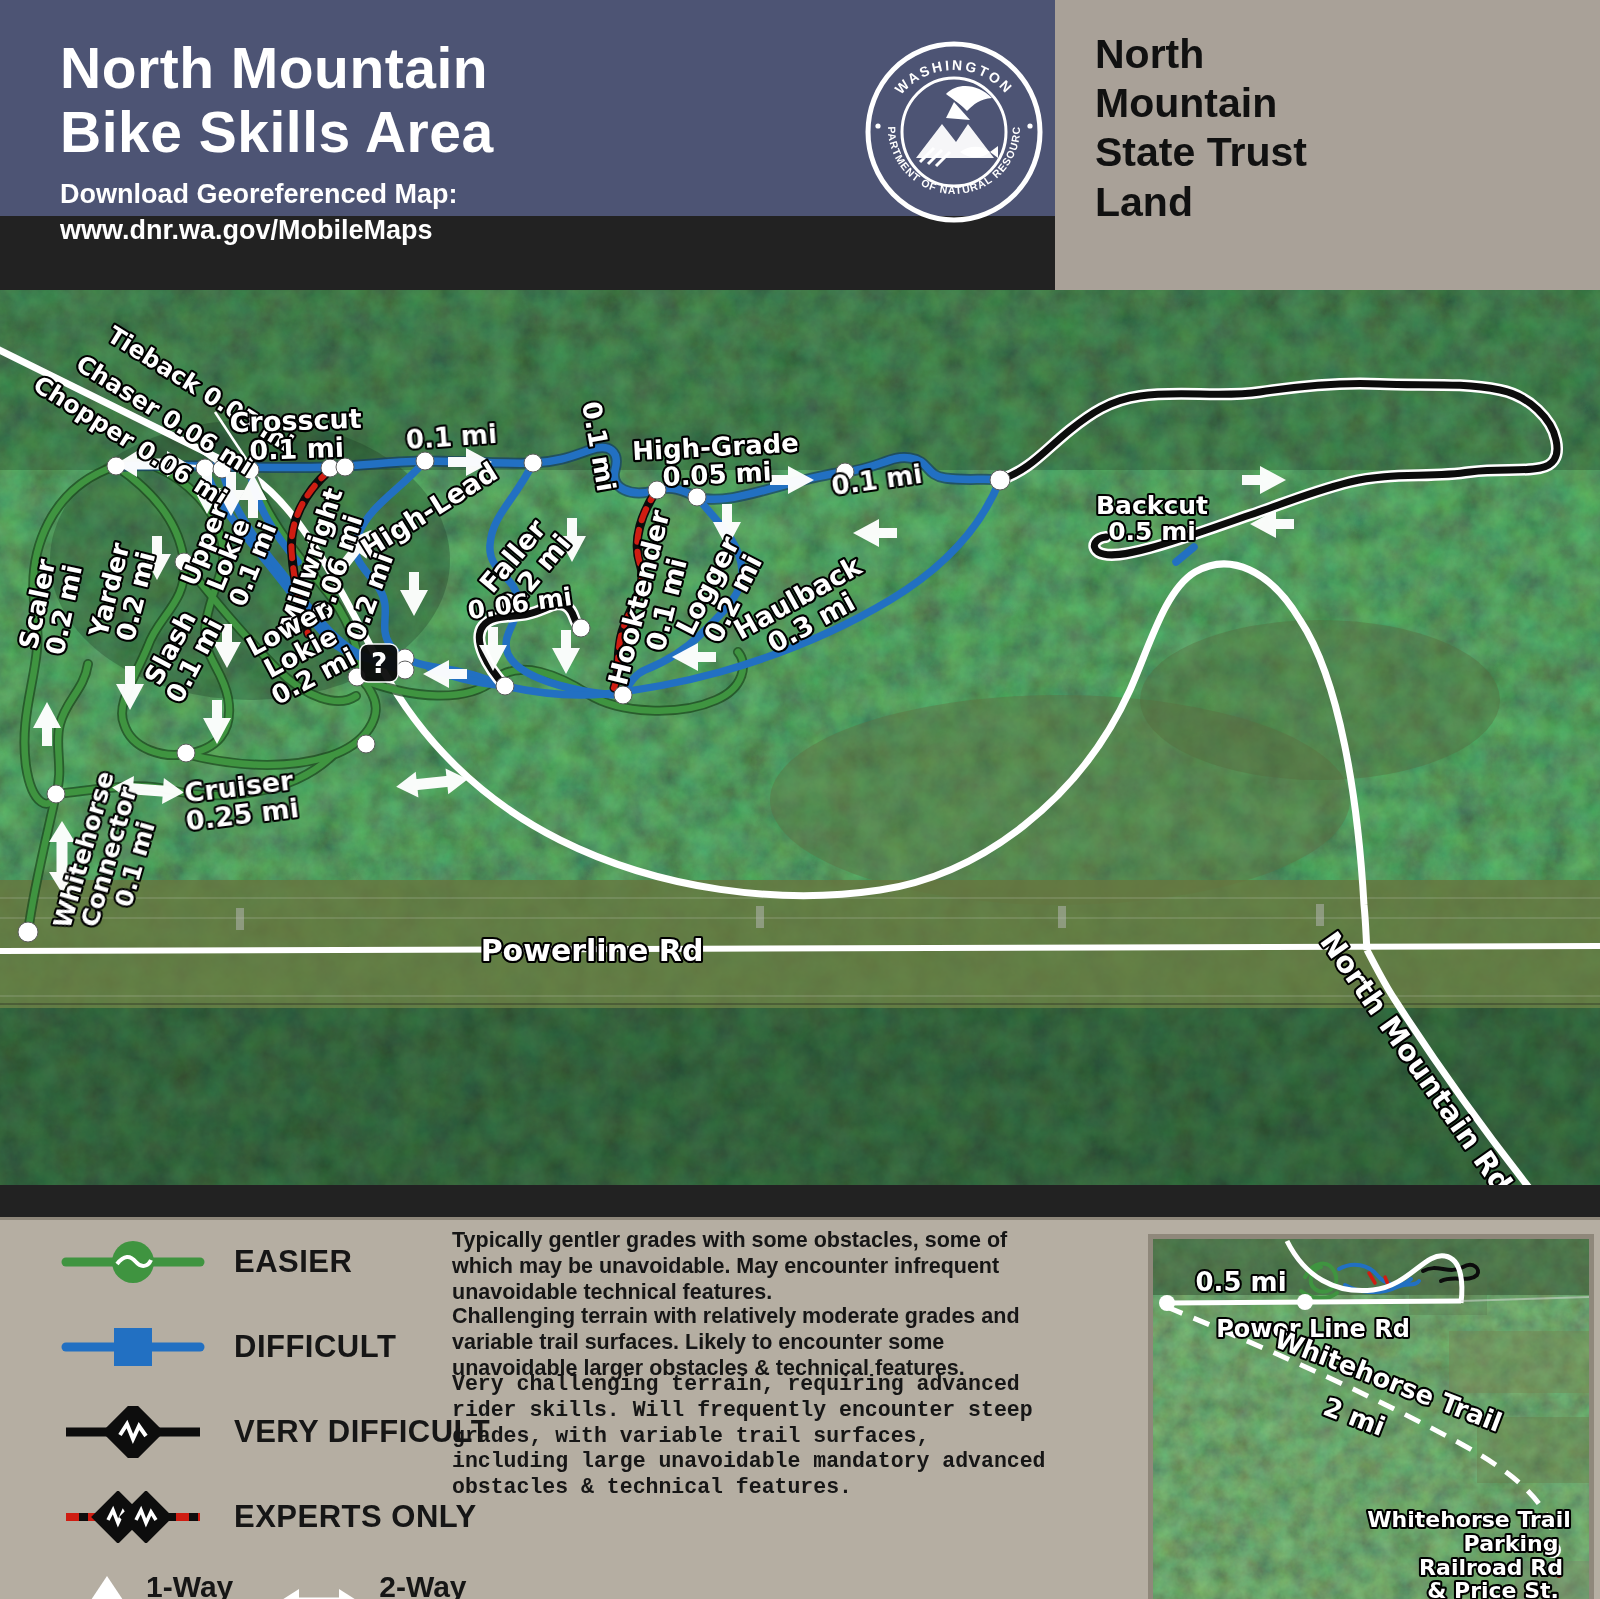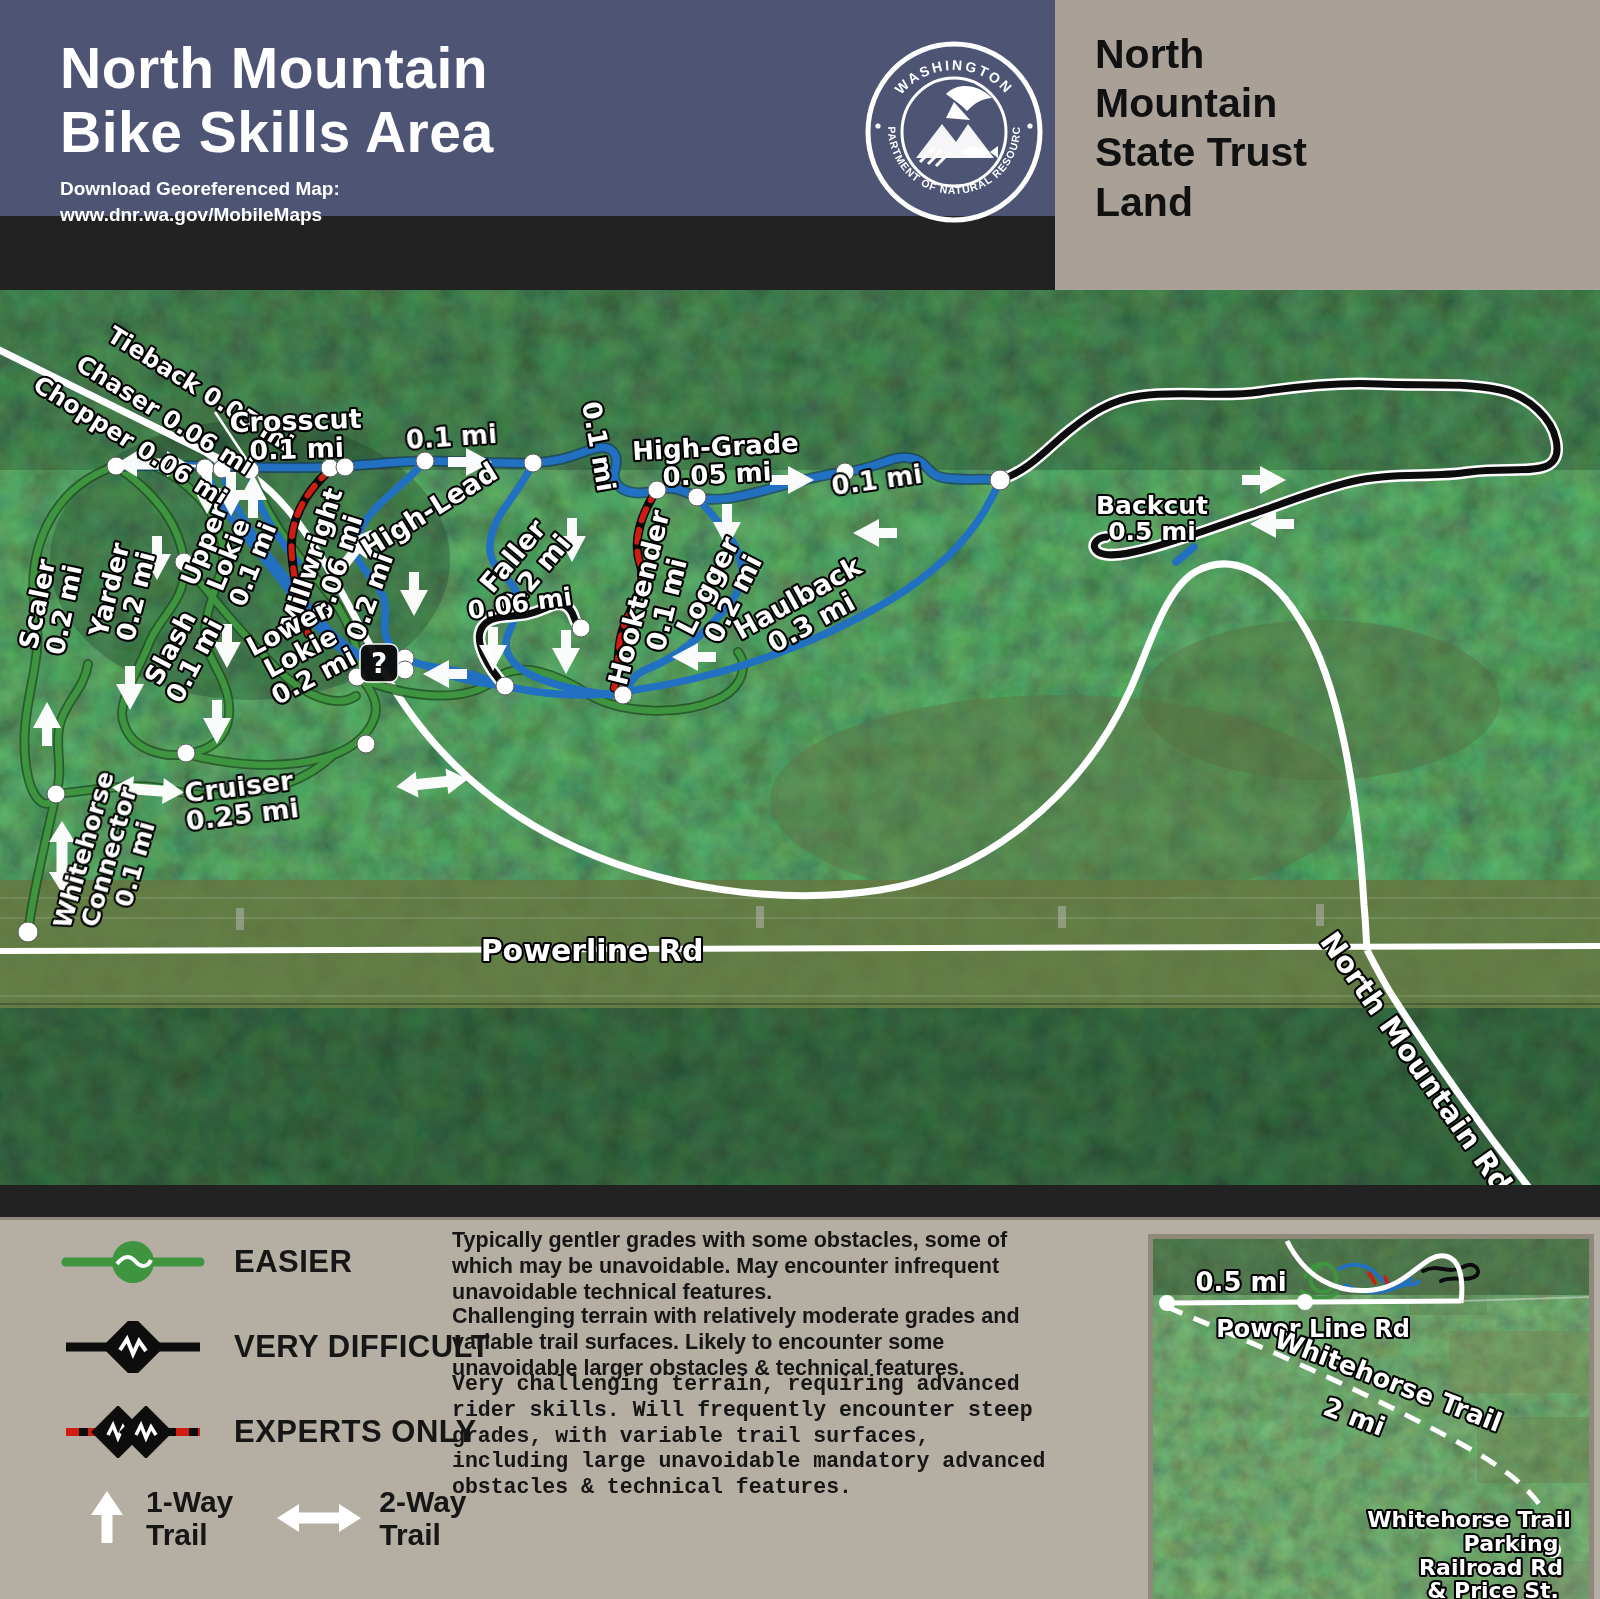--- a/index.html
+++ b/index.html
@@ -8,21 +8,21 @@
     --text_dark:#161616;
   }
   *{margin:0;padding:0;box-sizing:border-box;}
   body{width:1600px;font-family:"Liberation Sans",sans-serif;}
   .page{width:1600px;height:1599px;position:relative;overflow:hidden;background:#222;}
 
   
   .hdr{display:flex;width:1600px;height:290px;}
   .hdr-left{position:relative;width:1055px;height:216px;background:var(--header_bg);}
   .hdr-left h1{position:absolute;left:60px;top:36px;color:#fff;font-size:57px;line-height:1.13;font-weight:bold;letter-spacing:.5px;}
-  .hdr-left .dl{position:absolute;left:60px;top:176px;color:#fff;font-size:19px;line-height:1.35;font-weight:bold;}
+  .hdr-left .dl{position:absolute;left:60px;top:176px;color:#fff;font-size:27px;line-height:1.35;font-weight:bold;}
   .logo{position:absolute;left:862px;top:40px;}
   .logo text{fill:#fff;font-family:"Liberation Sans",sans-serif;font-weight:bold;}
   .hdr-right{width:545px;height:290px;background:var(--side_bg);}
   .hdr-right h2{margin:30px 0 0 40px;color:#111;font-size:41px;line-height:1.2;font-weight:bold;white-space:pre-line;}
 
   
   .map{position:relative;width:1600px;height:895px;background:#2c4a2c;}
   .map svg{display:block;}
   .maplabel{font-family:"DejaVu Sans",sans-serif;font-weight:bold;fill:#fff;stroke:#000;stroke-width:4.2px;paint-order:stroke;stroke-linejoin:round;text-anchor:middle;}
 
@@ -286,20 +286,27 @@
 
       <div class="leg-row">
         <svg width="150" height="52" viewBox="0 0 150 52">
           <path d="M8,26 H142" stroke="var(--green)" stroke-width="9" stroke-linecap="round"></path>
           <circle cx="75" cy="26" r="21" fill="var(--green)"></circle>
           <path d="M59,28 C66,19 72,19 78,26 C83,32 90,31 93,24" stroke="#fff" stroke-width="4" fill="none"></path>
         </svg>
         <span>EASIER</span>
       </div>
 
+      <div class="leg-row">
+        <svg width="150" height="52" viewBox="0 0 150 52">
+          <path d="M8,26 H142" stroke="var(--blue)" stroke-width="9" stroke-linecap="round"></path>
+          <rect x="56" y="7" width="38" height="38" fill="var(--blue)"></rect>
+        </svg>
+        <span>DIFFICULT</span>
+      </div>
 
       <div class="leg-row">
         <svg width="150" height="52" viewBox="0 0 150 52">
           <path d="M8,26 H142" stroke="#0d0d0d" stroke-width="9"></path>
           <g transform="translate(75,26)">
             <rect x="-22" y="-22" width="44" height="44" transform="rotate(45)" fill="#0d0d0d"></rect>
             <path d="M-13,3 L-6,-8 L0,7 L6,-6 L13,4" stroke="#fff" stroke-width="4" fill="none"></path>
           </g>
         </svg>
         <span>VERY DIFFICULT</span>

